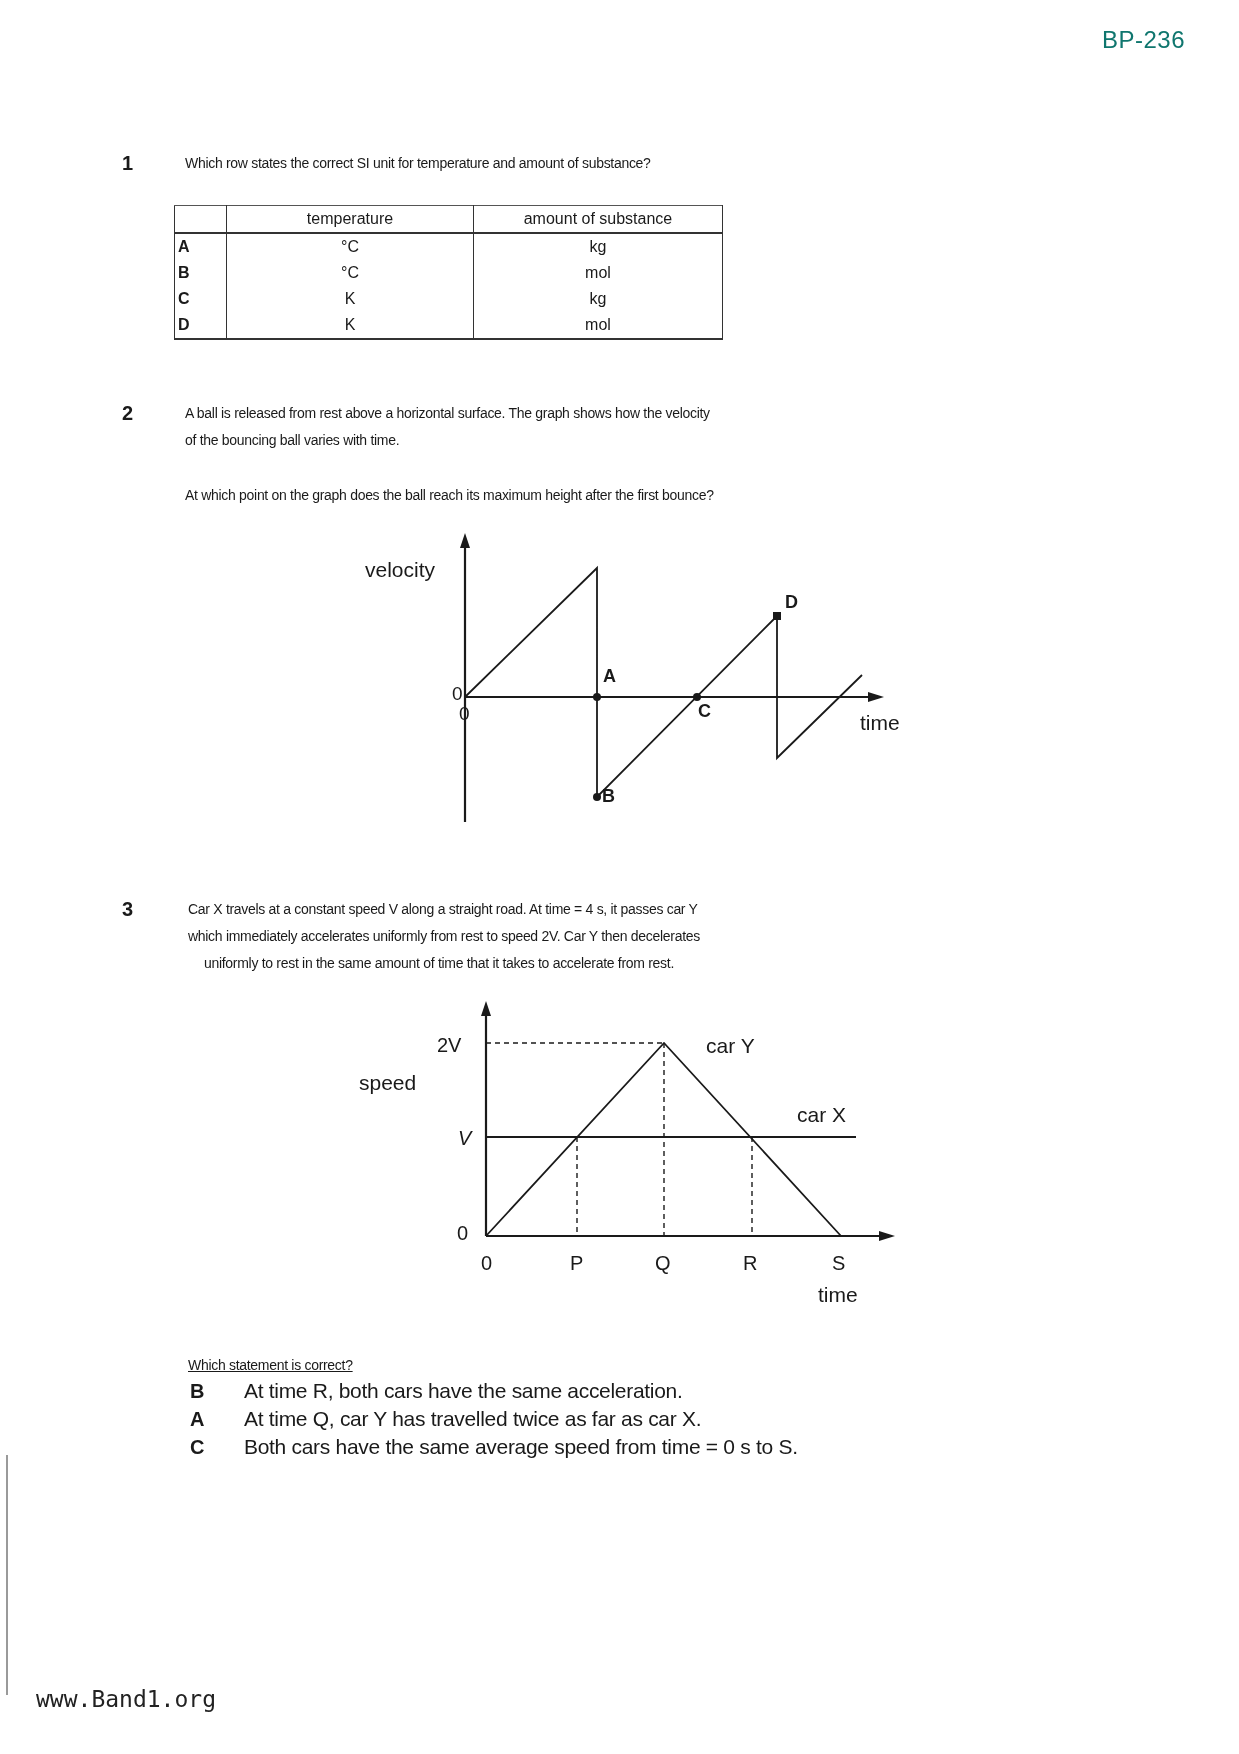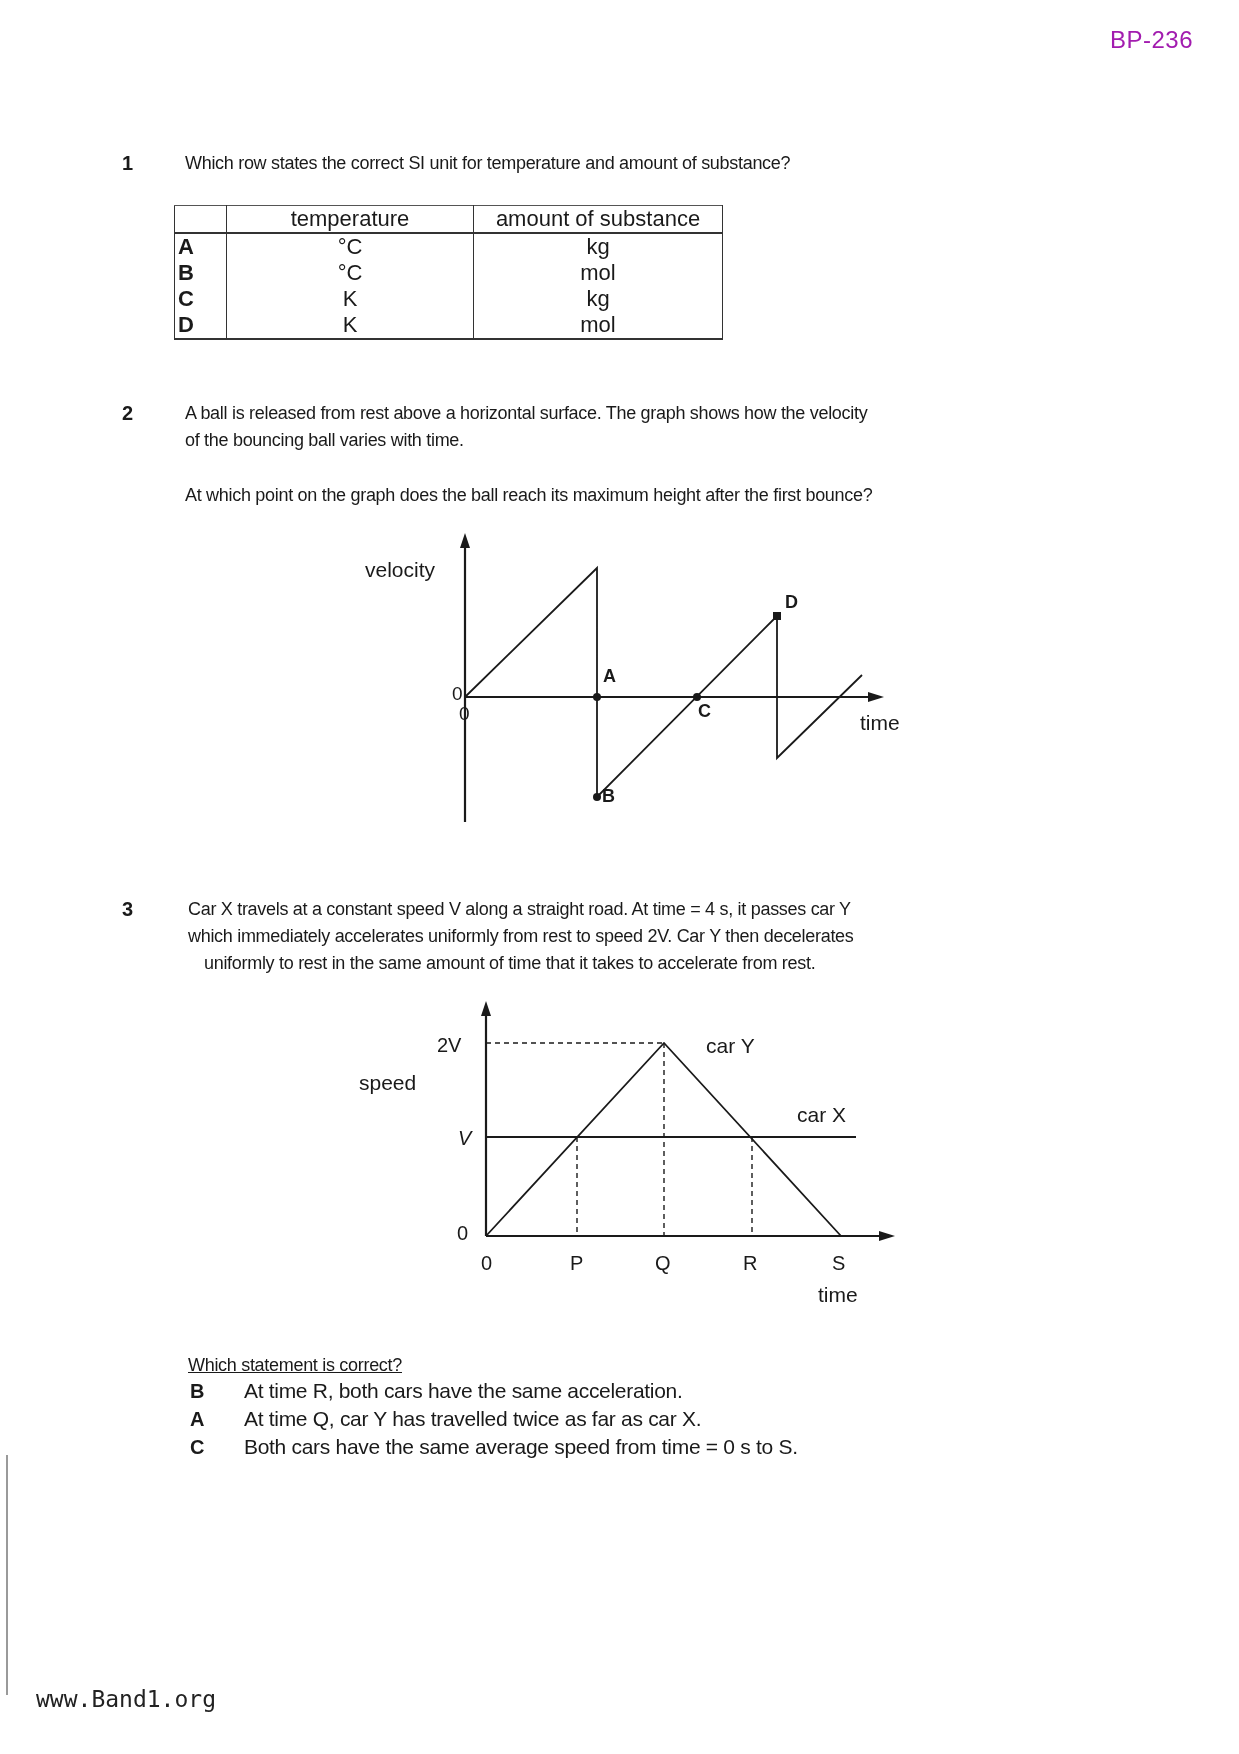--- a/index.html
+++ b/index.html
@@ -1,22 +1,22 @@
 <!DOCTYPE html>
 <html><head>
 <meta charset="utf-8">
 <style>
   html, body { margin: 0; padding: 0; background: #ffffff; }
   body { width: 1239px; height: 1754px; position: relative; overflow: hidden;
          font-family: "Liberation Sans", sans-serif; color: #1a1a1a; }
   .abs { position: absolute; }
-  .code { right: 46px; top: 26px; font-size: 24px; letter-spacing: 0.5px; color: #a21caf; margin-left: 16px; }
+  .code { right: 54px; top: 26px; font-size: 24px; letter-spacing: 0.5px; color: #0f766e; margin-left: 16px; }
   .qnum { font-size: 20px; font-weight: bold; }
-  .qtext { font-size: 18px; line-height: 27px; letter-spacing: -0.3px; text-align: center; }
-  table.units { border-collapse: collapse; font-size: 22px; }
+  .qtext { font-size: 14px; line-height: 27px; letter-spacing: -0.3px; text-align: center; }
+  table.units { border-collapse: collapse; font-size: 16px; }
   table.units td { border-left: 1.5px solid #333; border-right: 1.5px solid #333; padding: 0 6px; height: 26px; line-height: 26px; text-align: center; }
   table.units tr.head td { border-top: 1.5px solid #555; border-bottom: 2px solid #333; }
   table.units tr.last td { border-bottom: 2px solid #333; }
   table.units td.key { font-weight: bold; text-align: left; width: 42px; padding-left: 3px; }
   table.units td.c1 { width: 234px; }
   table.units td.c2 { width: 236px; }
   .opt-key { font-weight: bold; font-size: 20px; display: inline-block; width: 54px; }
   .opt-row { font-size: 21px; line-height: 27px; letter-spacing: -0.3px; }
   .footer { left: 36px; top: 1686px; font-family: "DejaVu Sans Mono", monospace; font-size: 23px; color: #222; }
   .margin-line { left: 6px; top: 1455px; width: 2px; height: 240px; background: #9a9a9a; }

